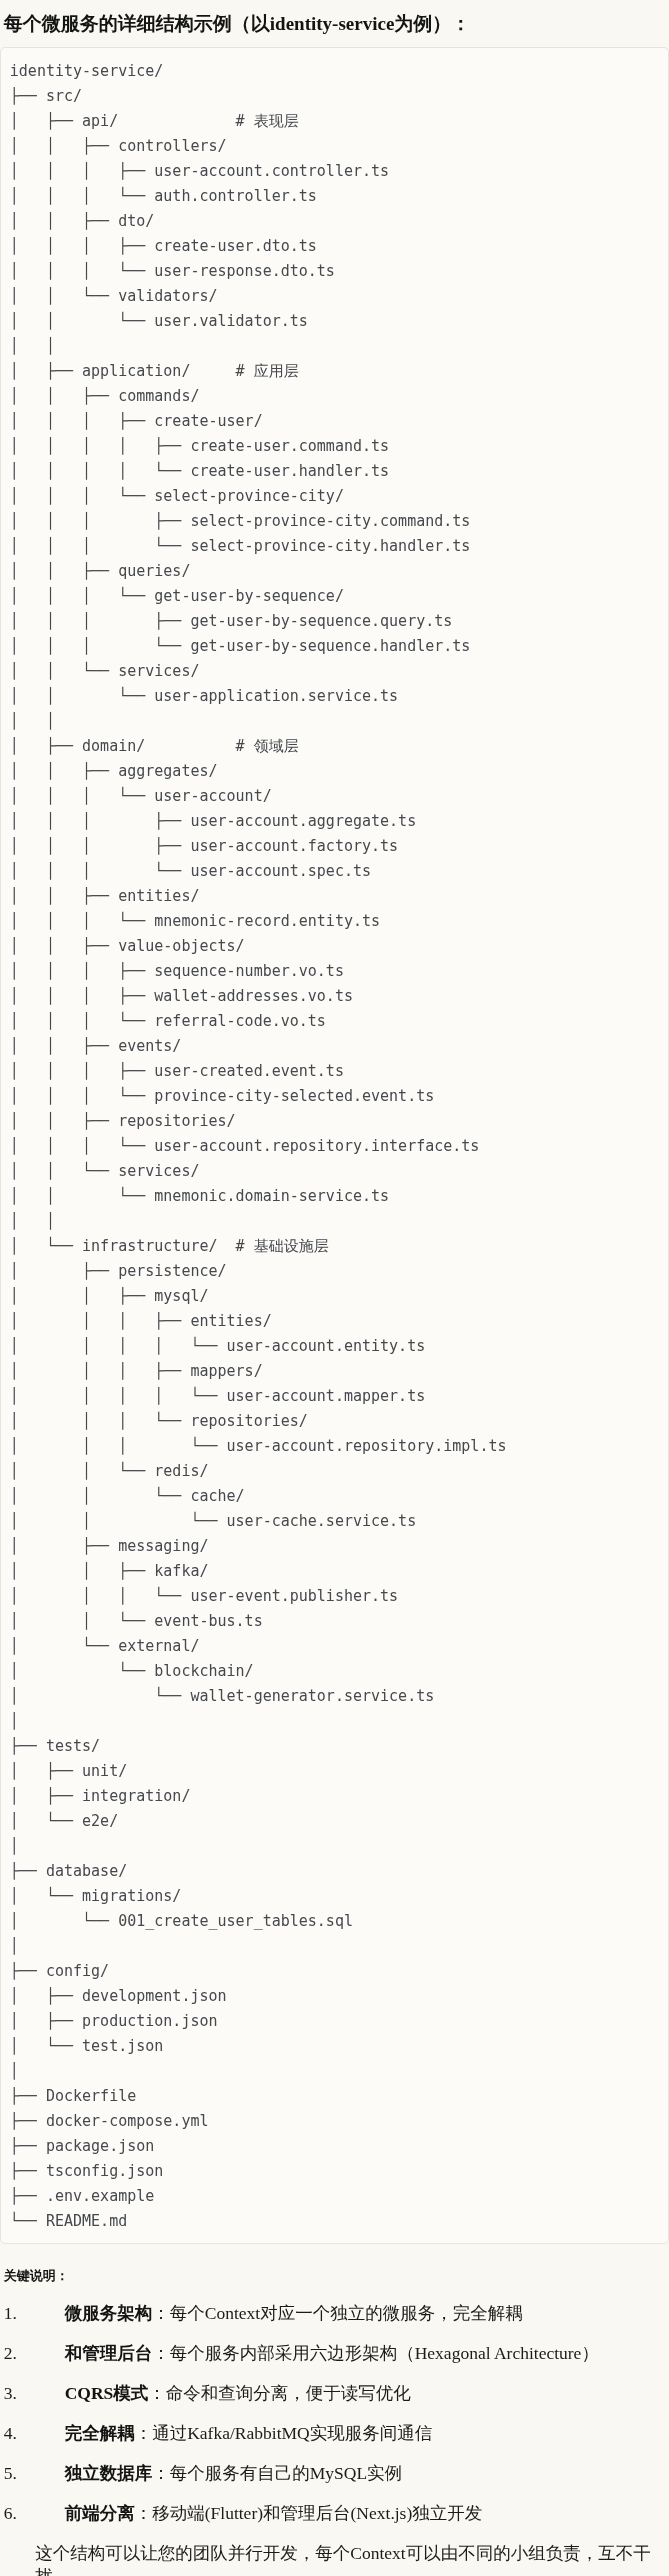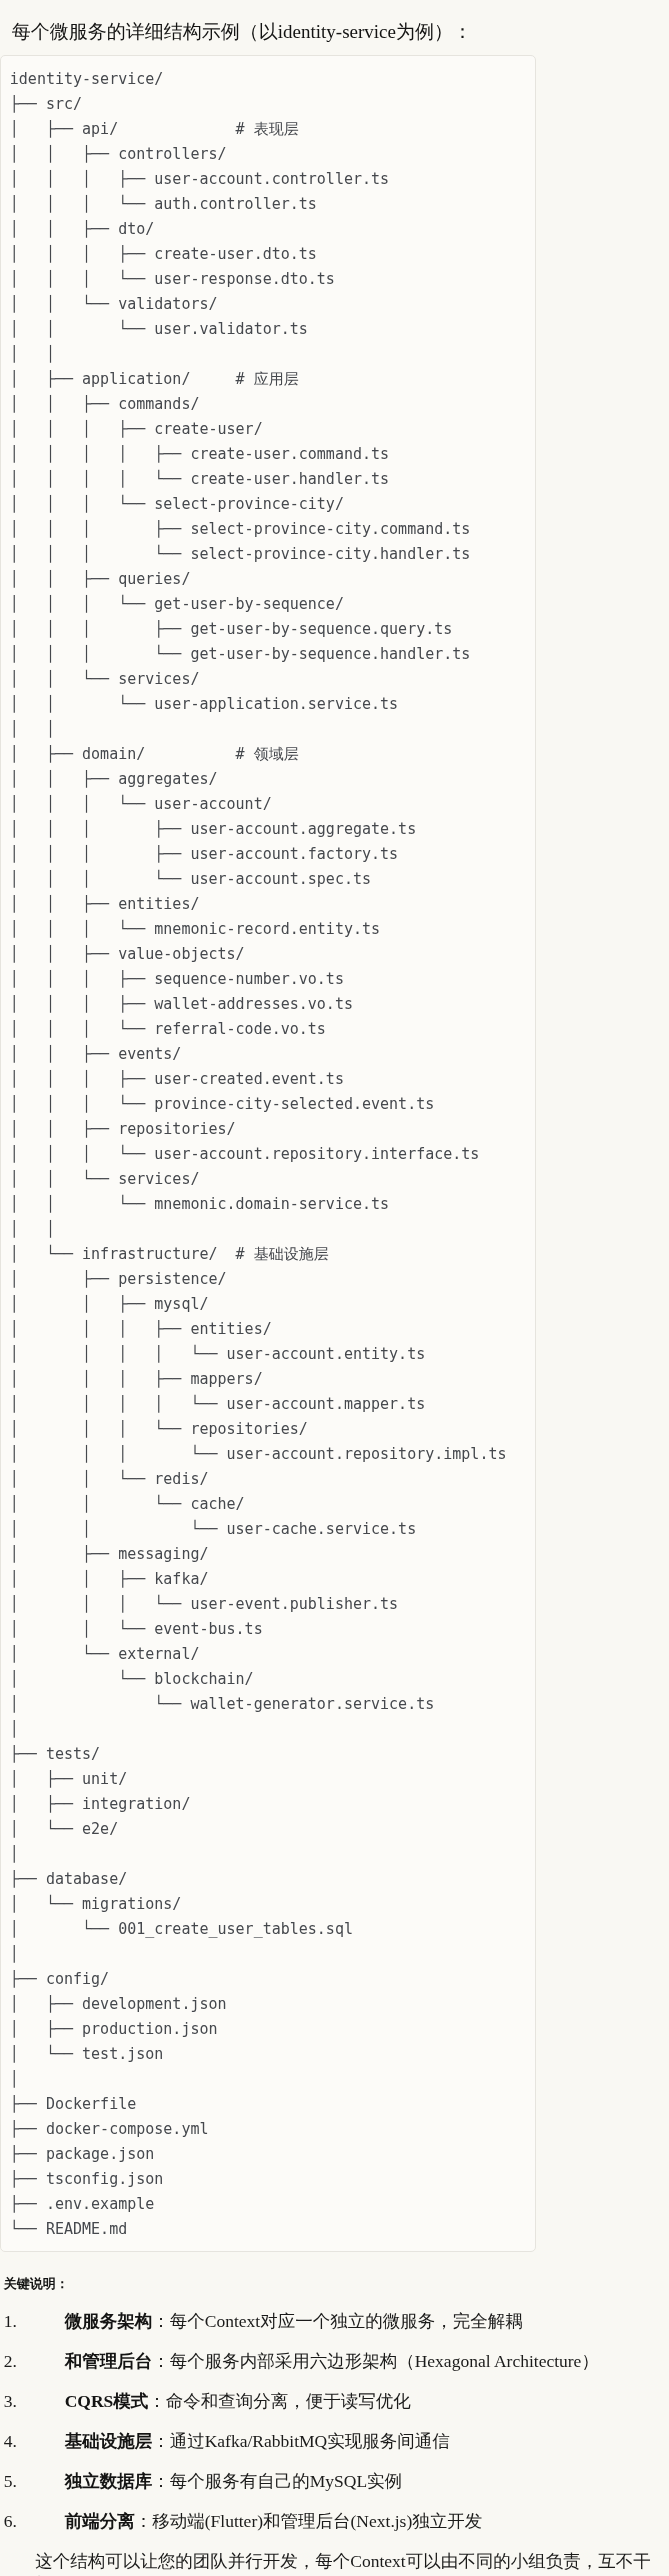--- a/index.html
+++ b/index.html
@@ -10,36 +10,36 @@
   }
   body {
     font-family: "Liberation Serif", serif;
     color: #1b1b1a;
     width: 669px;
     height: 2576px;
     overflow: hidden;
     box-sizing: border-box;
   }
   .page-title {
-    margin: 8px;
+    margin: 0;
     padding: 8.8px 0 0 3.8px;
     font-size: 19px;
     line-height: 29px;
-    font-weight: 400;
+    font-weight: 700;
     color: #141413;
     font-family: "Liberation Serif", serif;
   }
   .code-block {
     margin-top: 9.4px;
     background: #fcfbf8;
     border: 0.6px solid #e6e4de;
     border-radius: 5px;
     padding: 10.6px 8.8px 9.4px 8.8px;
     box-sizing: border-box;
-    width: 536px;
+    width: 669px;
   }
   .code-block pre {
     margin: 0;
     font-family: "DejaVu Sans Mono", monospace;
     font-size: 15px;
     line-height: 25px;
     color: #45484d;
     white-space: pre;
   }
   .notes-heading {
@@ -179,21 +179,21 @@
 
   <p class="note-item">
     <span class="note-num">2.</span><strong class="note-term">和管理后台</strong><span class="note-desc">：每个服务内部采用六边形架构（Hexagonal Architecture）</span>
   </p>
 
   <p class="note-item">
     <span class="note-num">3.</span><strong class="note-term">CQRS模式</strong><span class="note-desc">：命令和查询分离，便于读写优化</span>
   </p>
 
   <p class="note-item">
-    <span class="note-num">4.</span><strong class="note-term">基础设施层</strong><span class="note-desc">：通过Kafka/RabbitMQ实现服务间通信</span>
+    <span class="note-num">4.</span><strong class="note-term">完全解耦</strong><span class="note-desc">：通过Kafka/RabbitMQ实现服务间通信</span>
   </p>
 
   <p class="note-item">
     <span class="note-num">5.</span><strong class="note-term">独立数据库</strong><span class="note-desc">：每个服务有自己的MySQL实例</span>
   </p>
 
   <p class="note-item">
     <span class="note-num">6.</span><strong class="note-term">前端分离</strong><span class="note-desc">：移动端(Flutter)和管理后台(Next.js)独立开发</span>
   </p>
 </div>

